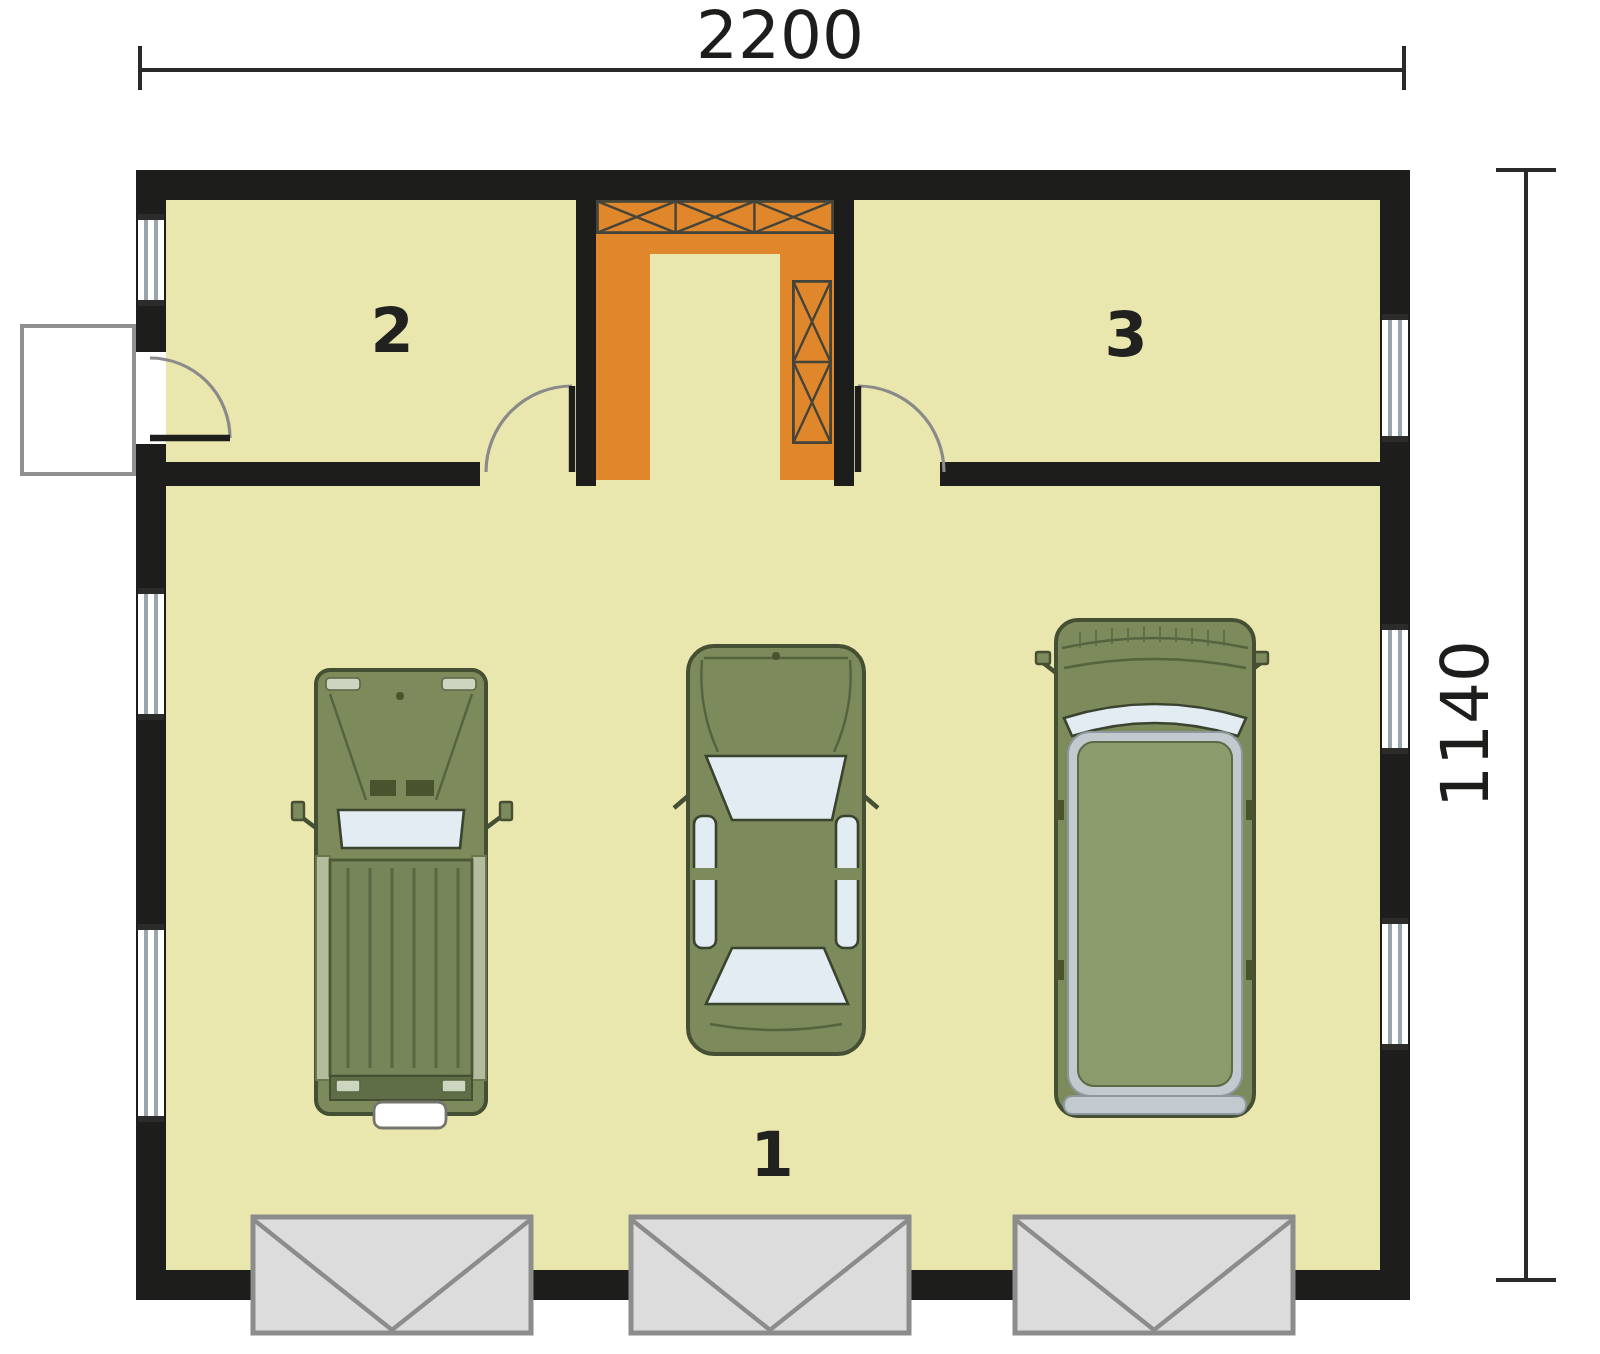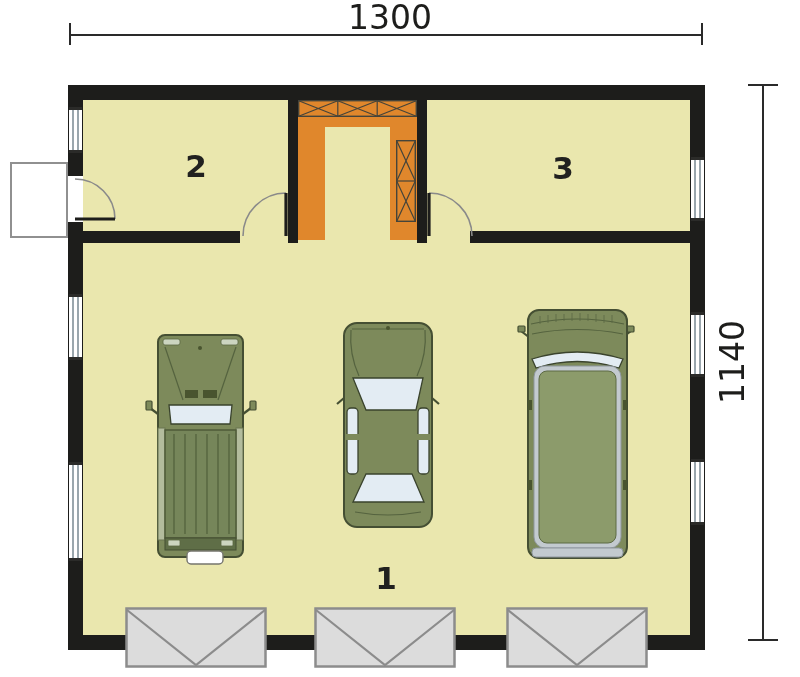--- a/index.html
+++ b/index.html
@@ -78,21 +78,21 @@
   .silver{fill:var(--trim-silver);stroke:#8f979e;stroke-width:1;}
   .roof{fill:var(--van-roof);stroke:#5d6a45;stroke-width:1;}
   .hatch{stroke:#5a6743;stroke-width:1;fill:none;opacity:.75;}
   .dk2{fill:#49542f;stroke:none;}
 </style>
 </head>
 <body>
 
 <div class="canvas">
 
-  <div class="abs dim-text" style="left:320px;top:0px;width:140px;height:34px;">1300</div>
+  <div class="abs dim-text" style="left:320px;top:0px;width:140px;height:34px;">2200</div>
   <div class="abs dim-line" style="left:70px;top:34px;width:633px;height:2px;"></div>
   <div class="abs dim-line" style="left:69px;top:23px;width:2px;height:22px;"></div>
   <div class="abs dim-line" style="left:701px;top:23px;width:2px;height:22px;"></div>
 
   <div class="abs dim-line" style="left:762px;top:84px;width:2px;height:557px;"></div>
   <div class="abs dim-line" style="left:748px;top:84px;width:30px;height:2px;"></div>
   <div class="abs dim-line" style="left:748px;top:639px;width:30px;height:2px;"></div>
   <div class="abs dim-text rot270" style="left:686px;top:346px;width:90px;height:32px;">1140</div>
 
   <div class="abs porch" style="left:10px;top:162px;width:58px;height:76px;"></div>

